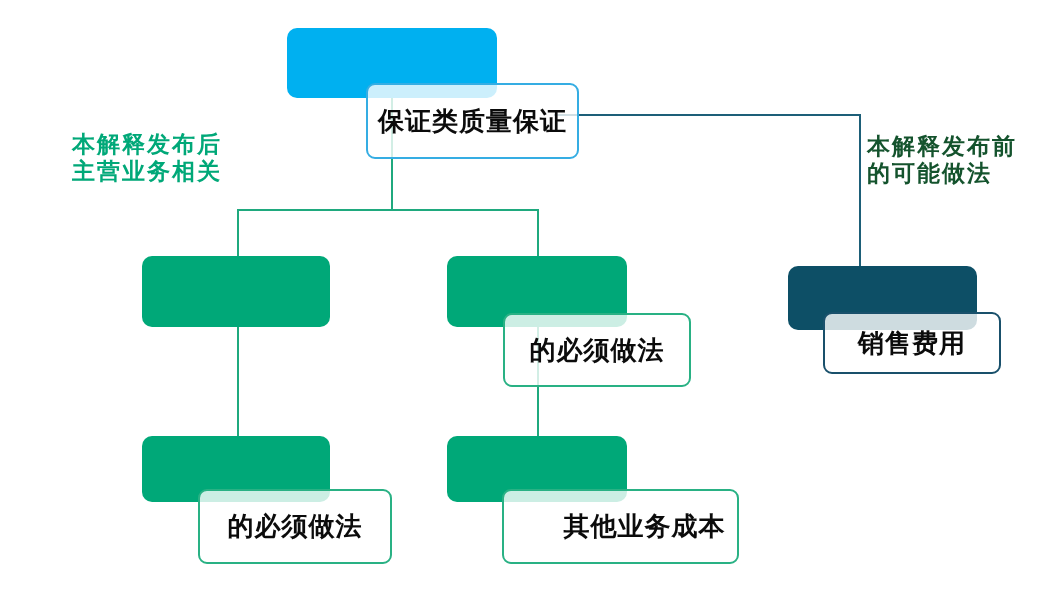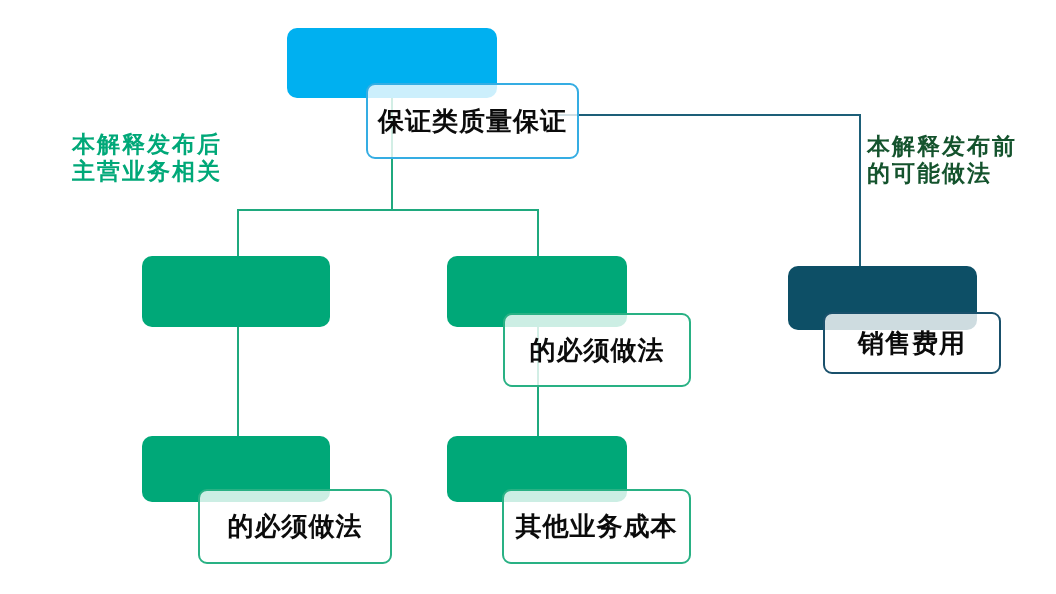--- a/index.html
+++ b/index.html
@@ -100,21 +100,21 @@
   <div class="shape" id="mid-left-shape" style="background: rgb(0, 168, 120);"></div>
   <div class="shape" id="mid-right-shape" style="background: rgb(0, 168, 120);"></div>
   <div class="shape" id="sales-shape" style="background: rgb(13, 79, 102);"></div>
   <div class="shape" id="bottom-left-shape" style="background: rgb(0, 168, 120);"></div>
   <div class="shape" id="bottom-right-shape" style="background: rgb(0, 168, 120);"></div>
 
   <div class="plate" id="root-plate" style="border-color: rgb(53, 173, 227);">保证类质量保证</div>
   <div class="plate" id="mid-right-plate" style="border-color: rgb(41, 177, 132);">的必须做法</div>
   <div class="plate" id="sales-plate" style="border-color: rgb(25, 80, 107);">销售费用</div>
   <div class="plate" id="bottom-left-plate" style="border-color: rgb(41, 177, 132);">的必须做法</div>
-  <div class="plate" id="bottom-right-plate" style="border-color: rgb(41, 177, 132);">其他业务成本</div>
+  <div class="plate" id="bottom-right-plate" style="border-color: rgb(41, 177, 132); padding-left: 48px;">其他业务成本</div>
 
   <div class="annotation" id="annotation-left" style="color: rgb(0, 168, 120);">
     <div>本解释发布后</div>
     <div>主营业务相关</div>
   </div>
   <div class="annotation" id="annotation-right" style="color: #14532d;">
     <div>本解释发布前</div>
     <div>的可能做法</div>
   </div>
 

